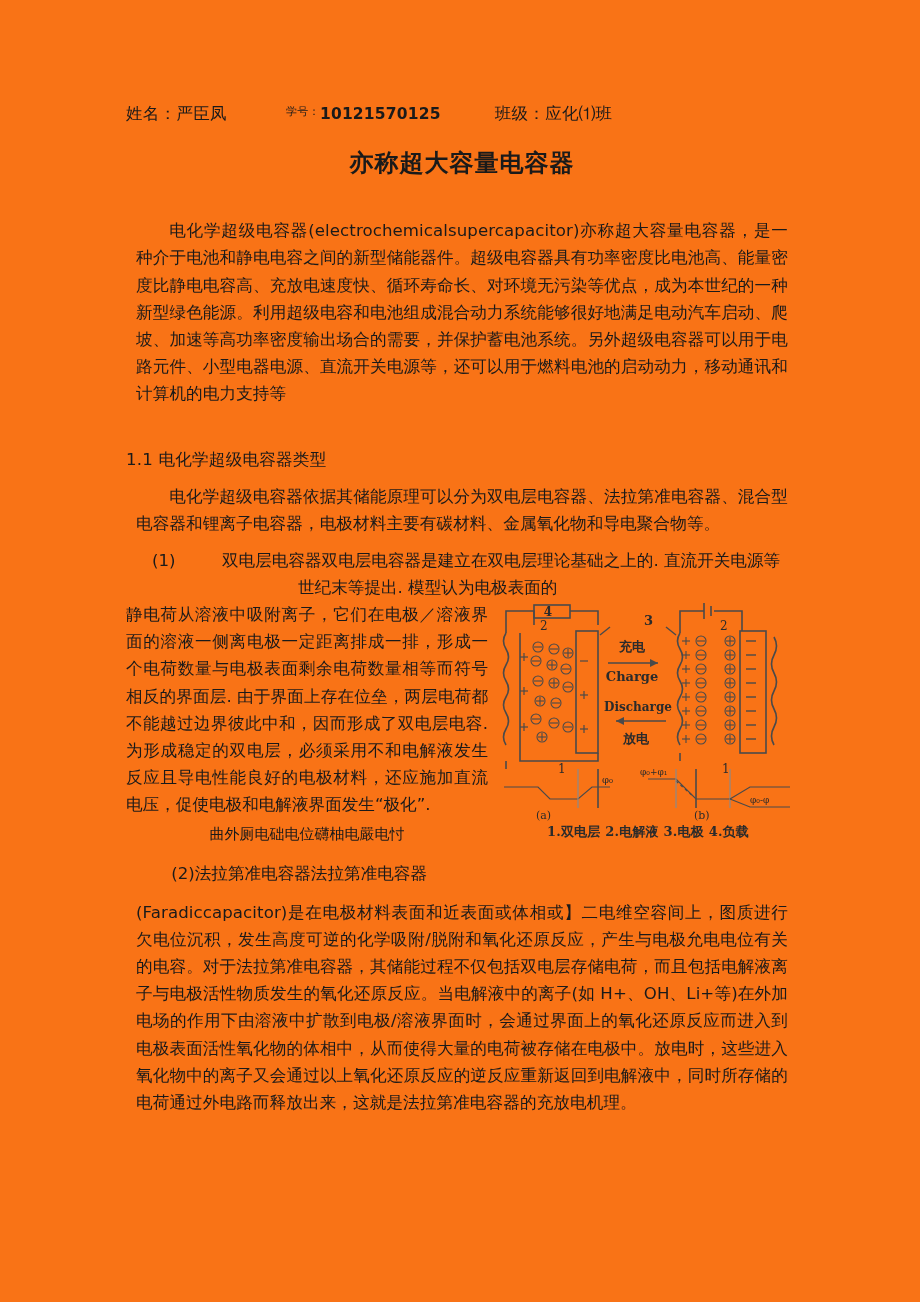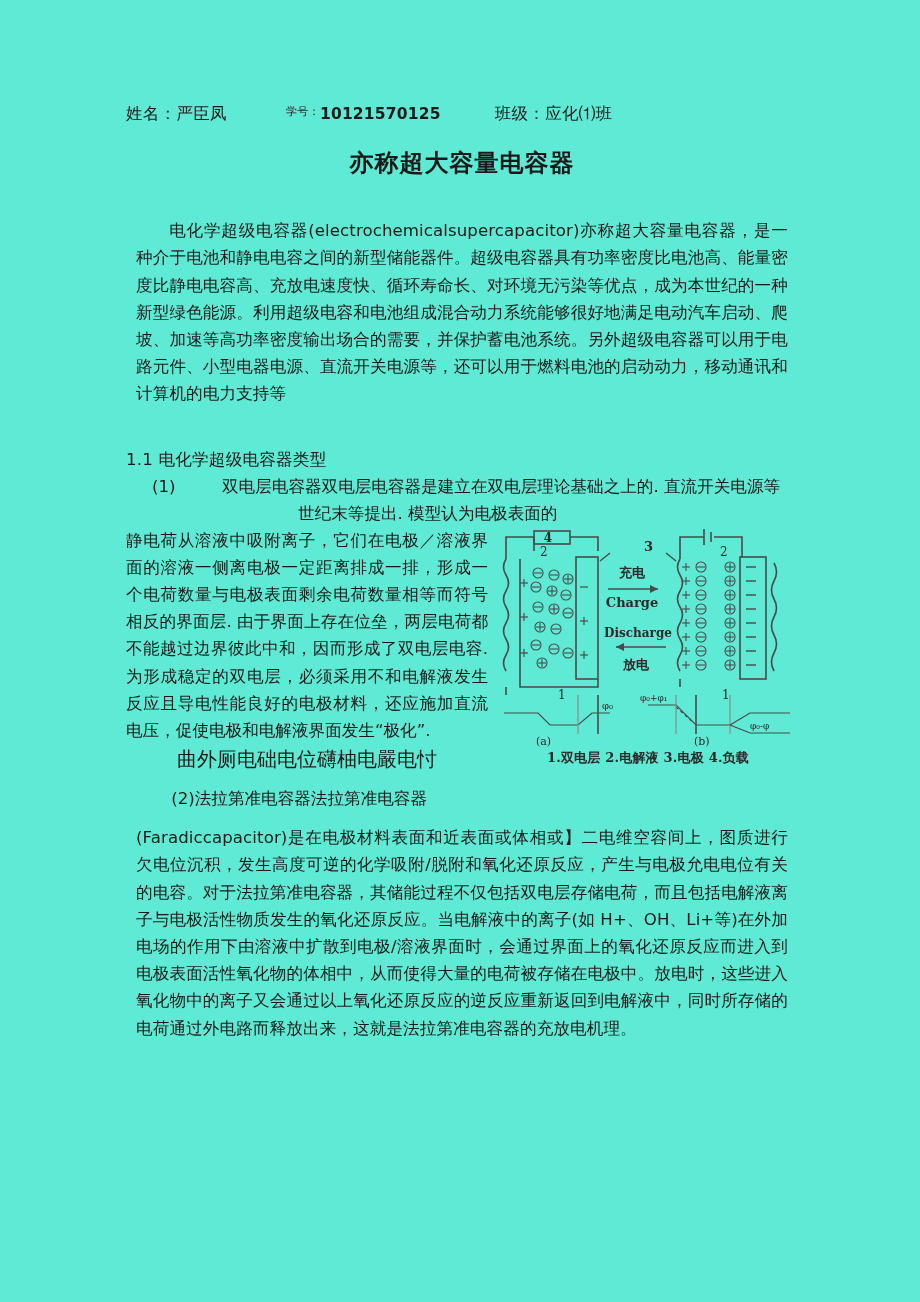--- a/index.html
+++ b/index.html
@@ -11,21 +11,21 @@
     width: 920px;
     height: 1302px;
     font-family: "DejaVu Sans", "Liberation Sans", sans-serif;
     color: #1a1a1a;
     overflow: hidden;
   }
   .page {
     position: relative;
     width: 920px;
     height: 1302px;
-    background: #5eead4;
+    background: #f97316;
     box-sizing: border-box;
   }
   .content {
     position: absolute;
     left: 126px;
     top: 104px;
     width: 672px;
   }
 
   
@@ -123,21 +123,21 @@
   .wrap-block { overflow: hidden; }
   .wrap-para {
     font-size: 16.6px;
     line-height: 27.2px;
     text-align: justify;
     margin: 0;
   }
 
   .centered-garble {
     text-align: center;
-    font-size: 20px;
+    font-size: 15px;
     line-height: 27px;
     padding-right: 150px;
     margin-top: 2px;
   }
 
   .sub-head {
     font-size: 16.6px;
     line-height: 27px;
     text-indent: 2em;
     margin: 12px;
@@ -166,20 +166,21 @@
     <div class="gap-lg"></div>
 
     <p class="para indent2">电化学超级电容器(electrochemicalsupercapacitor)亦称超大容量电容器，是一种介于电池和静电电容之间的新型储能器件。超级电容器具有功率密度比电池高、能量密度比静电电容高、充放电速度快、循环寿命长、对环境无污染等优点，成为本世纪的一种新型绿色能源。利用超级电容和电池组成混合动力系统能够很好地满足电动汽车启动、爬坡、加速等高功率密度输出场合的需要，并保护蓄电池系统。另外超级电容器可以用于电路元件、小型电器电源、直流开关电源等，还可以用于燃料电池的启动动力，移动通讯和计算机的电力支持等</p>
 
     <div class="gap-lg"></div>
 
     <div class="heading">
       <span>1.1</span><span>&nbsp;</span><span>电化学超级电容器类型</span>
     </div>
 
+    <p class="para indent2">电化学超级电容器依据其储能原理可以分为双电层电容器、法拉第准电容器、混合型电容器和锂离子电容器，电极材料主要有碳材料、金属氧化物和导电聚合物等。</p>
 
     <div class="item1-line1">
       <span class="item1-num">(1)</span>
       <span>双电层电容器双电层电容器是建立在双电层理论基础之上的. 直流开关电源等</span>
     </div>
     <div class="item1-line2">世纪末等提出. 模型认为电极表面的</div>
 
     <div class="wrap-block">
 
       <div class="figure-wrap">

